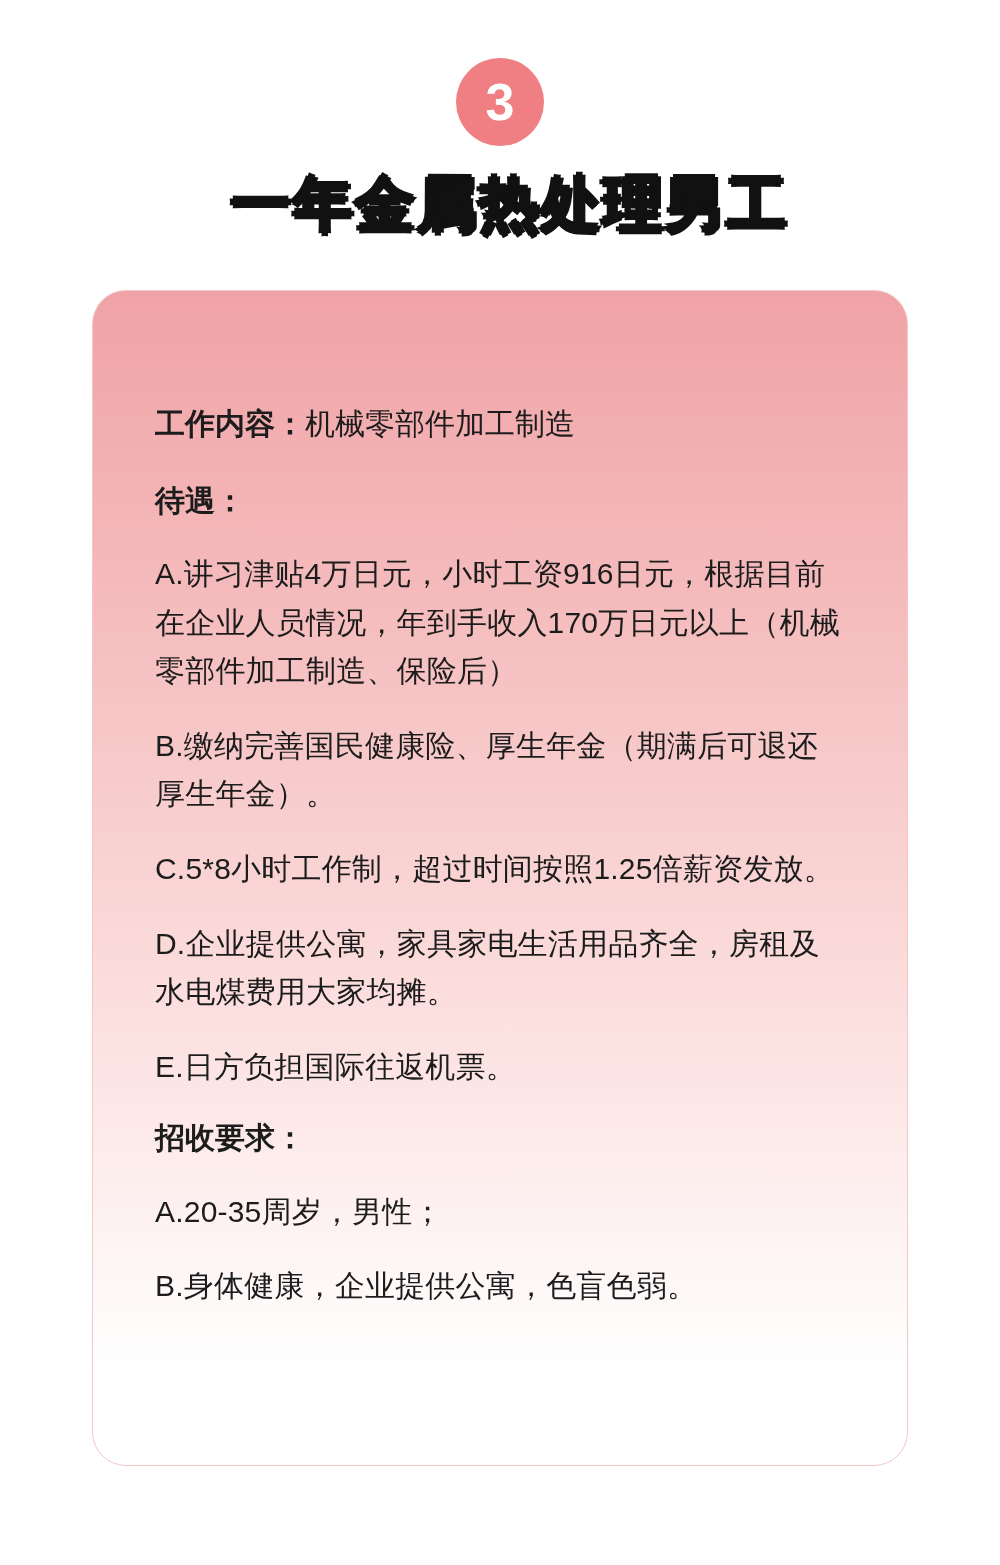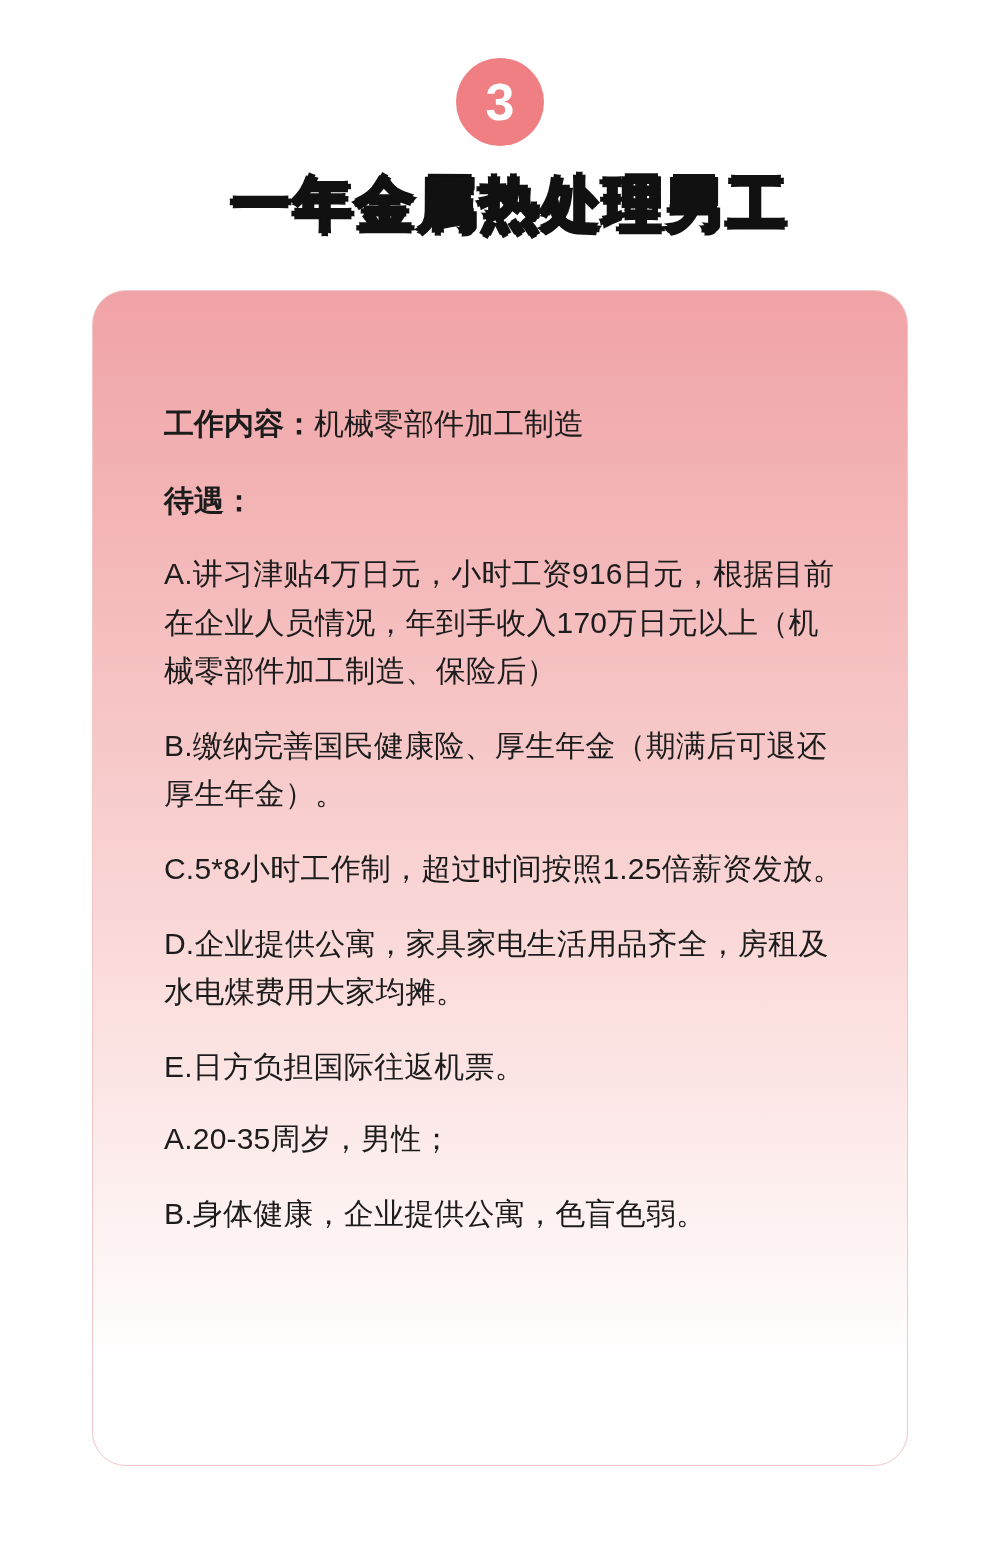--- a/index.html
+++ b/index.html
@@ -65,21 +65,20 @@
     position: absolute;
     left: 92px;
     top: 290px;
     width: 816px;
     height: 1176px;
     border-radius: 34px;
     background: linear-gradient(180deg, #f0a3a6 0%, #f5bdbe 28%, #fbdedd 60%, #ffffff 92%, #ffffff 100%);
     border: 1px solid #f3c6c7;
     box-sizing: border-box;
     overflow: hidden;
-    padding-left: 9px;
   }
 
   .card-inner {
     padding: 110px 62px 40px 62px;
   }
 
   .block {
     margin-bottom: 30px;
   }
 
@@ -140,20 +139,21 @@
       </div>
 
       <div class="heading">待遇：</div>
 
       <div class="para">A.讲习津贴4万日元，小时工资916日元，根据目前在企业人员情况，年到手收入170万日元以上（机械零部件加工制造、保险后）</div>
       <div class="para">B.缴纳完善国民健康险、厚生年金（期满后可退还厚生年金）。</div>
       <div class="para">C.5*8小时工作制，超过时间按照1.25倍薪资发放。</div>
       <div class="para">D.企业提供公寓，家具家电生活用品齐全，房租及水电煤费用大家均摊。</div>
       <div class="para tight">E.日方负担国际往返机票。</div>
 
+      <div class="heading">招收要求：</div>
 
       <div class="para">A.20-35周岁，男性；</div>
       <div class="para">B.身体健康，企业提供公寓，色盲色弱。</div>
 
     </div>
   </div>
 
 </div>
 
 </body></html>

